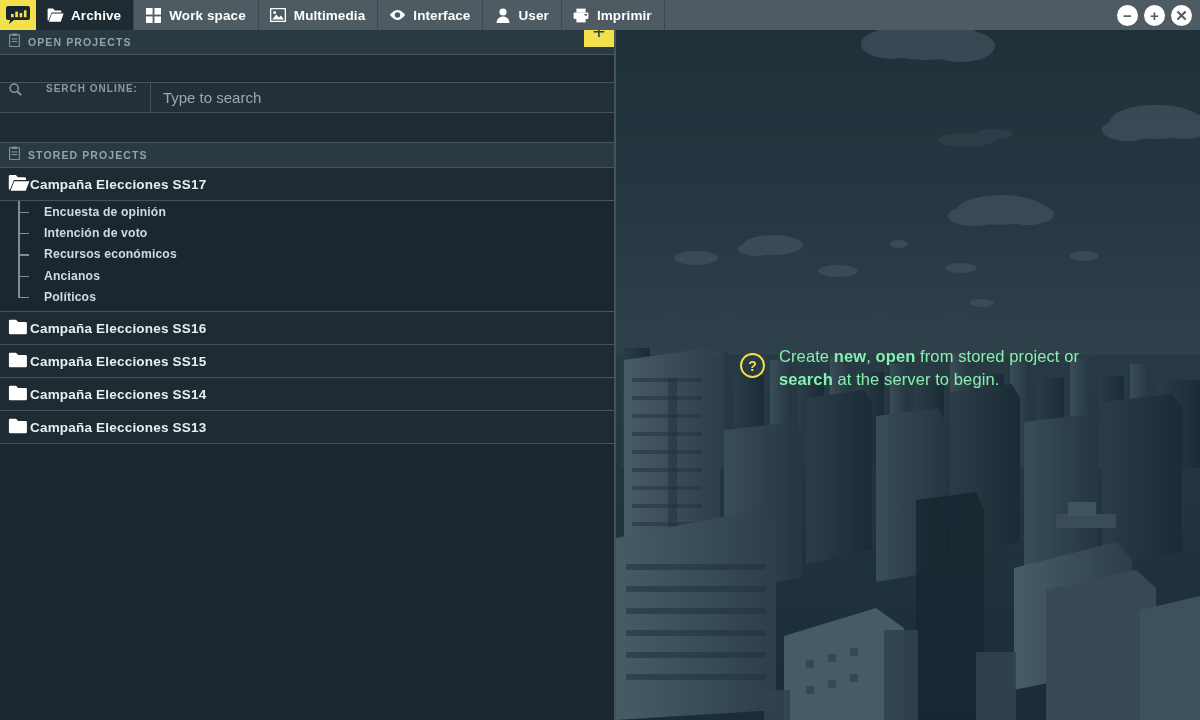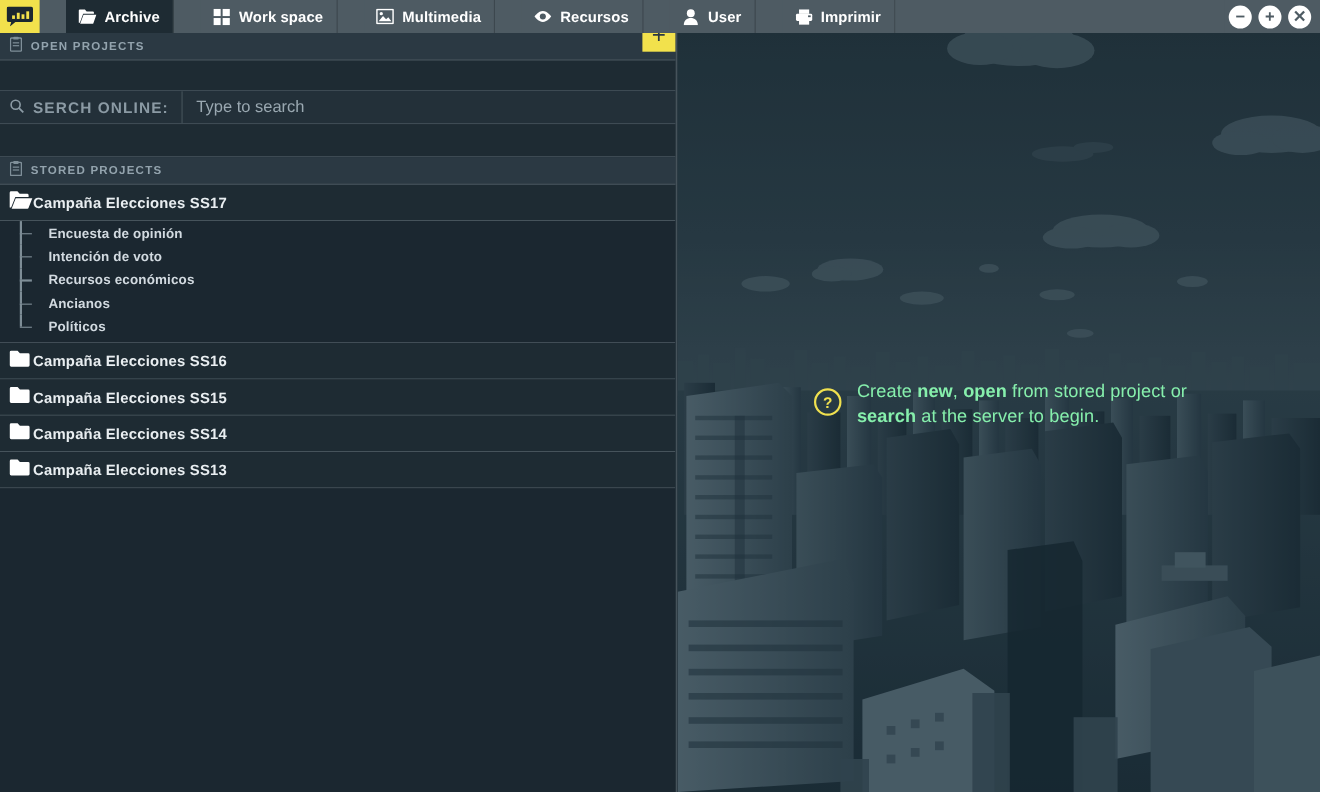--- a/index.html
+++ b/index.html
@@ -26,21 +26,20 @@
   .menu-tab {
     display: flex; align-items: center; gap: 7px;
     padding: 0 12px 0 11px;
     background: #4e5b63;
     color: #ffffff;
     font-size: 13.5px; font-weight: 600;
     letter-spacing: .1px;
     border-right: 1px solid #3c474e;
     white-space: nowrap;
     cursor: default;
-    margin-left: 24px;
   }
   .menu-tab.active { background: #1e2b33; }
   .menu-tab .ico { display: flex; align-items: center; justify-content: center; width: 17px; height: 17px; }
   .menu-spacer { flex: 1 1 auto; background: #4e5b63; }
   .winbtns { display: flex; align-items: center; gap: 6px; padding: 0 8px 0 4px; background: #4e5b63; }
   .winbtn {
     width: 21px; height: 21px; border-radius: 50%;
     background: #ffffff; color: #4e5b63;
     display: flex; align-items: center; justify-content: center;
     font-size: 15px; font-weight: 700; line-height: 1;
@@ -82,24 +81,24 @@
     background: #1e2b33; border-bottom: 1px solid #46535b;
   }
   .blank-row.tall { height: 30px; flex: 0 0 30px; }
   .search-row {
     height: 30px; flex: 0 0 30px;
     background: #233039;
     border-bottom: 1px solid #46535b;
     display: flex; align-items: stretch;
   }
   .search-label {
-    display: flex; align-items: center; gap: 8px;
+    display: flex; align-items: flex-start; gap: 24px;
     padding: 0 12px 0 9px;
     border-right: 1px solid #46535b;
-    color: #8b9aa4; font-size: 14px; font-weight: 700; letter-spacing: 1px;
+    color: #8b9aa4; font-size: 10px; font-weight: 700; letter-spacing: 1px;
     white-space: nowrap;
   }
   .search-input {
     flex: 1 1 auto; background: transparent; border: none; outline: none;
     color: #5eead4; font-size: 15px; font-family: "Liberation Sans", sans-serif;
     padding: 0 12px;
   }
   .search-input::placeholder { color: #9aa8b1; opacity: 1; }
 
   
@@ -214,21 +213,21 @@
       <span>Multimedia</span>
     </div>
 
     <div class="menu-tab">
       <span class="ico">
         <svg width="18" height="12" viewBox="0 0 18 12">
             <path d="M9 0.8 C13.4 0.8 17 6 17 6 C17 6 13.4 11.2 9 11.2 C4.6 11.2 1 6 1 6 C1 6 4.6 0.8 9 0.8 Z" fill="#fff"></path>
             <circle cx="9" cy="6" r="2.9" fill="#4e5b63"></circle>
           </svg>
       </span>
-      <span>Recursos</span>
+      <span>Interface</span>
     </div>
 
     <div class="menu-tab">
       <span class="ico">
         <svg width="14" height="15" viewBox="0 0 14 15">
             <circle cx="7" cy="4" r="3.6" fill="#fff"></circle>
             <path d="M0.6 15 C0.6 10.6 3.6 8.4 7 8.4 C10.4 8.4 13.4 10.6 13.4 15 Z" fill="#fff"></path>
           </svg>
       </span>
       <span>User</span>

